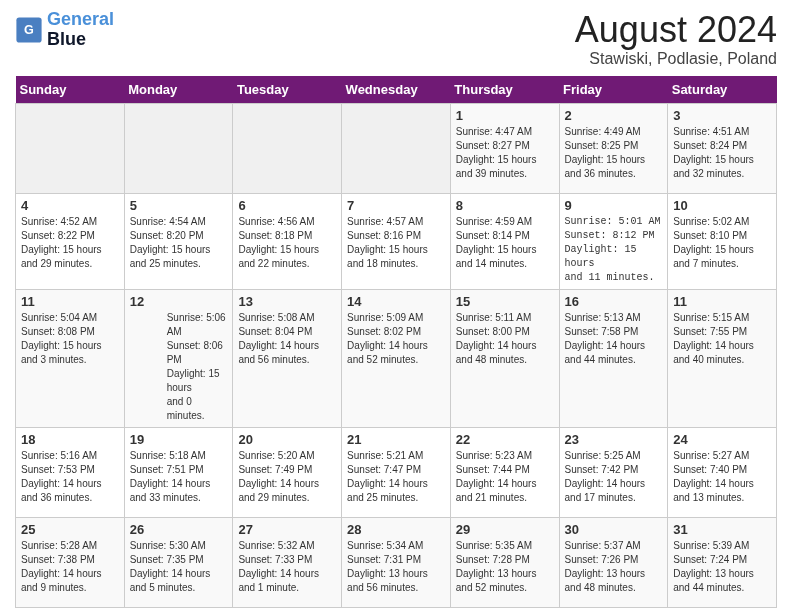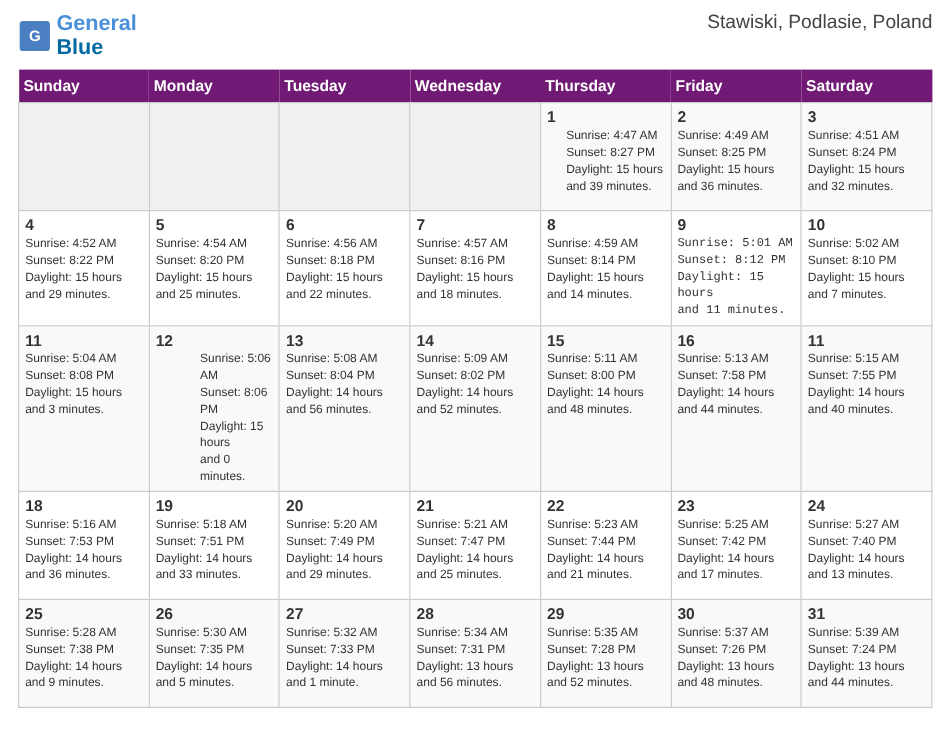--- a/index.html
+++ b/index.html
@@ -95,25 +95,26 @@
 
 <div class="header">
   <div class="logo">
     <svg class="logo-icon" viewBox="0 0 40 40">
       <rect x="2" y="2" width="36" height="36" rx="4" fill="#4a7fc1"></rect>
       <text x="20" y="26" text-anchor="middle" fill="white" font-size="18" font-weight="bold" font-family="Arial">G</text>
     </svg>
     <div>
       <div class="logo-text">
         <span>General</span><br>
-        <span style="color:#0369a1;">Blue</span>
+        <span style="color:#0f172a;">Blue</span>
       </div>
     </div>
   </div>
   <div class="title-block">
+    <div class="main-title">August 2024</div>
     <div class="subtitle">Stawiski, Podlasie, Poland</div>
   </div>
 </div>
 
 <table>
   <thead>
     <tr id="weekday-header">
         <th>Sunday</th>
         <th>Monday</th>
         <th>Tuesday</th>
@@ -124,21 +125,21 @@
       </tr>
   </thead>
   <tbody id="calendar-body">
       <tr>
         <td class="empty-cell"></td>
         <td class="empty-cell"></td>
         <td class="empty-cell"></td>
         <td class="empty-cell"></td>
         <td>
           <div class="day-num">1</div>
-          <div class="day-info" style="white-space: pre-line; margin-left: 16px;">Sunrise: 4:47 AM
+          <div class="day-info" style="white-space: pre-line;">Sunrise: 4:47 AM
 Sunset: 8:27 PM
 Daylight: 15 hours
 and 39 minutes.</div>
         </td>
         <td>
           <div class="day-num">2</div>
           <div class="day-info" style="white-space: pre-line;">Sunrise: 4:49 AM
 Sunset: 8:25 PM
 Daylight: 15 hours
 and 36 minutes.</div>

